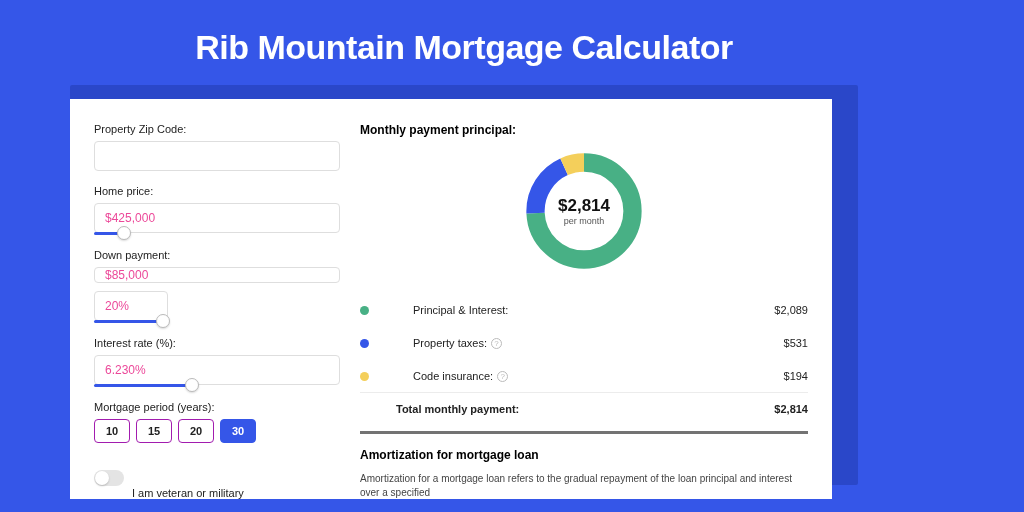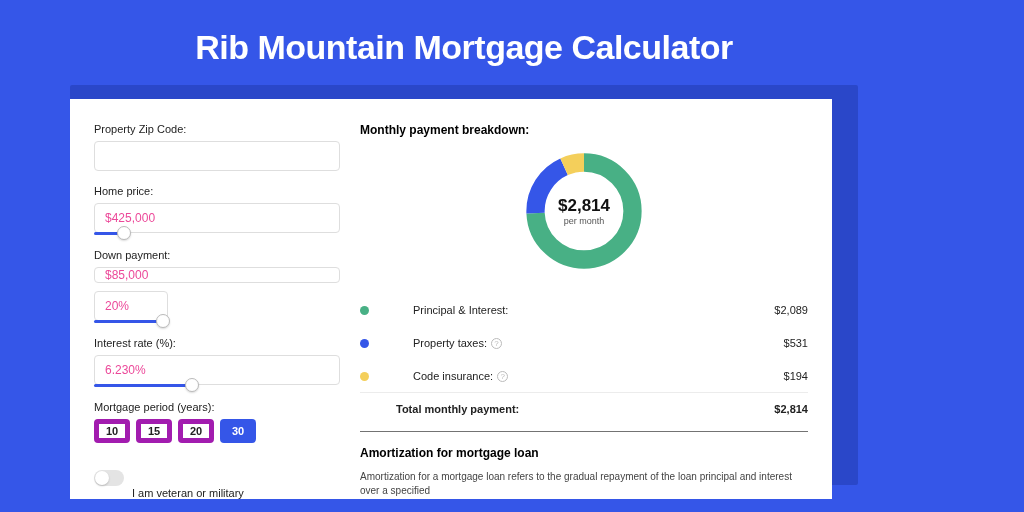--- a/index.html
+++ b/index.html
@@ -78,21 +78,21 @@
     height: 14px;
     background: #fff;
     border: 1px solid #bbb;
     border-radius: 50%;
     box-shadow: 0 1px 2px rgba(0,0,0,.15);
   }
   .periods { display: flex; gap: 6px; }
   .period-btn {
     width: 36px;
     height: 24px;
-    border: 5px solid #a21caf;
+    border: 1px solid #a21caf;
     border-radius: 4px;
     background: #fff;
     font-size: 11px;
     font-weight: 600;
     color: #222;
     cursor: pointer;
   }
   .period-btn.active { background: #3556e8; color: #fff; border-color: #3556e8; }
   .toggle-row { display: flex; align-items: center; gap: 8px; margin-top: 14px; }
   .toggle {
@@ -137,21 +137,21 @@
   .legend-val { font-weight: 400; }
   .legend-row.total { font-weight: 700; border-top: 1px solid #ececec; }
   .legend-row.total .legend-val { font-weight: 700; }
   .info-icon {
     width: 11px; height: 11px; border: 1px solid #bbb;
     border-radius: 50%; display: inline-flex;
     align-items: center; justify-content: center;
     font-size: 8px; color: #bbb;
   }
   .amort {
-    border-top: 1px solid #737373;
+    border-top: 3px solid #737373;
     margin-top: 6px; padding-top: 14px;
   }
   .amort-title { font-size: 12px; font-weight: 700; margin-bottom: 10px; }
   .amort-body { font-size: 10px; color: #444; line-height: 1.4; }
 </style>
 </head>
 <body>
 
 <div class="page-wrap">
   <h1 class="page-title">Rib Mountain Mortgage Calculator</h1>
@@ -205,21 +205,21 @@
 
         <div class="toggle-row">
           <div class="toggle">
             <div class="toggle-knob"></div>
           </div>
           <span class="toggle-label">I am veteran or military</span>
         </div>
       </div>
 
       <div class="col-right">
-        <div class="breakdown-title">Monthly payment breakdown:</div>
+        <div class="breakdown-title">Monthly payment principal:</div>
 
         <div class="donut-wrap">
           <div class="donut">
             <svg viewBox="0 0 42 42">
 
               <circle cx="21" cy="21" r="15.915" fill="none" stroke="#48b085" stroke-width="6" stroke-dasharray="74.2 100" stroke-dashoffset="0"></circle>
               <circle cx="21" cy="21" r="15.915" fill="none" stroke="#3556e8" stroke-width="6" stroke-dasharray="18.9 100" stroke-dashoffset="-74.2"></circle>
               <circle cx="21" cy="21" r="15.915" fill="none" stroke="#f4cf5b" stroke-width="6" stroke-dasharray="6.9 100" stroke-dashoffset="-93.1"></circle>
             </svg>
             <div class="donut-center">

